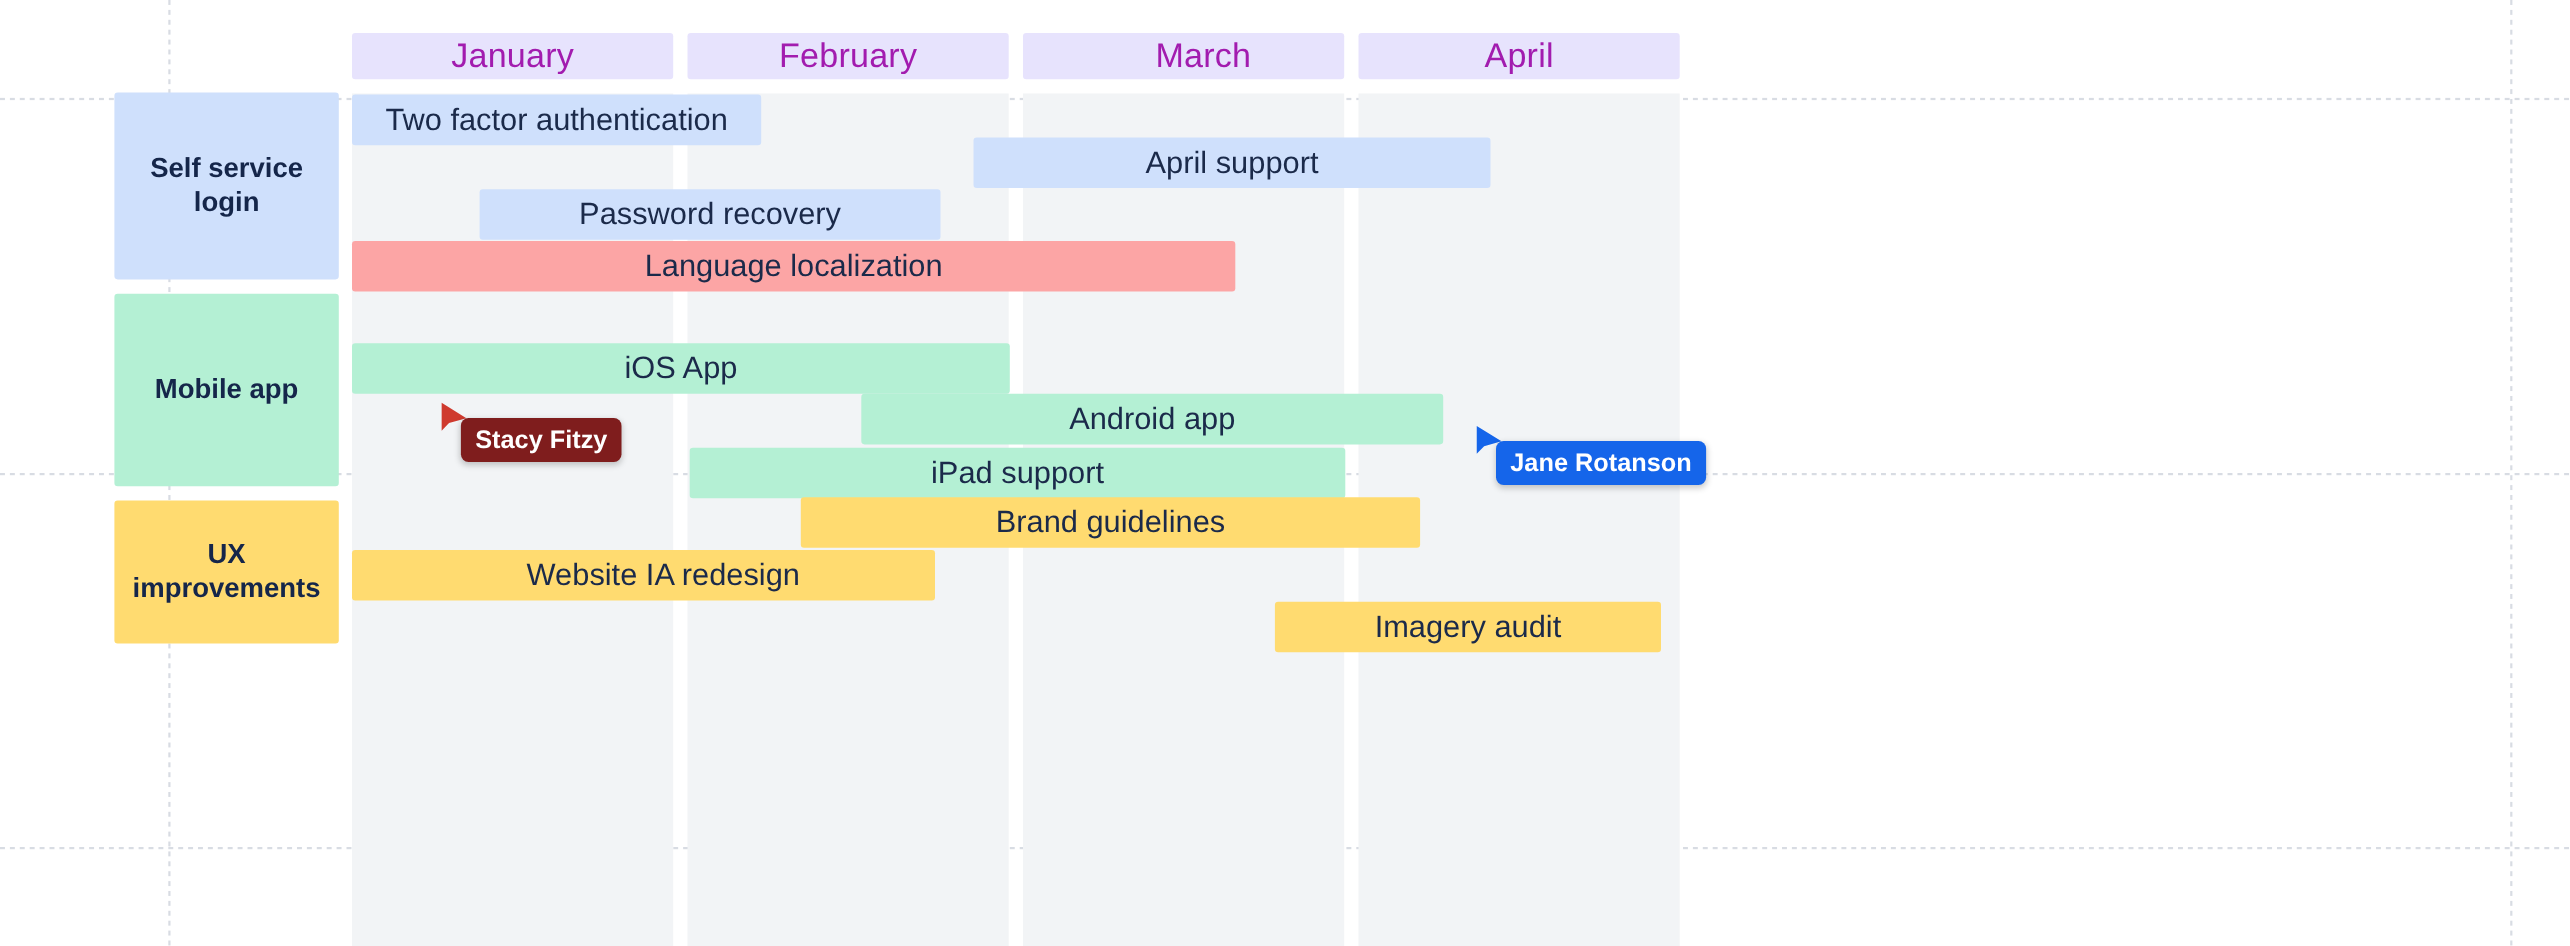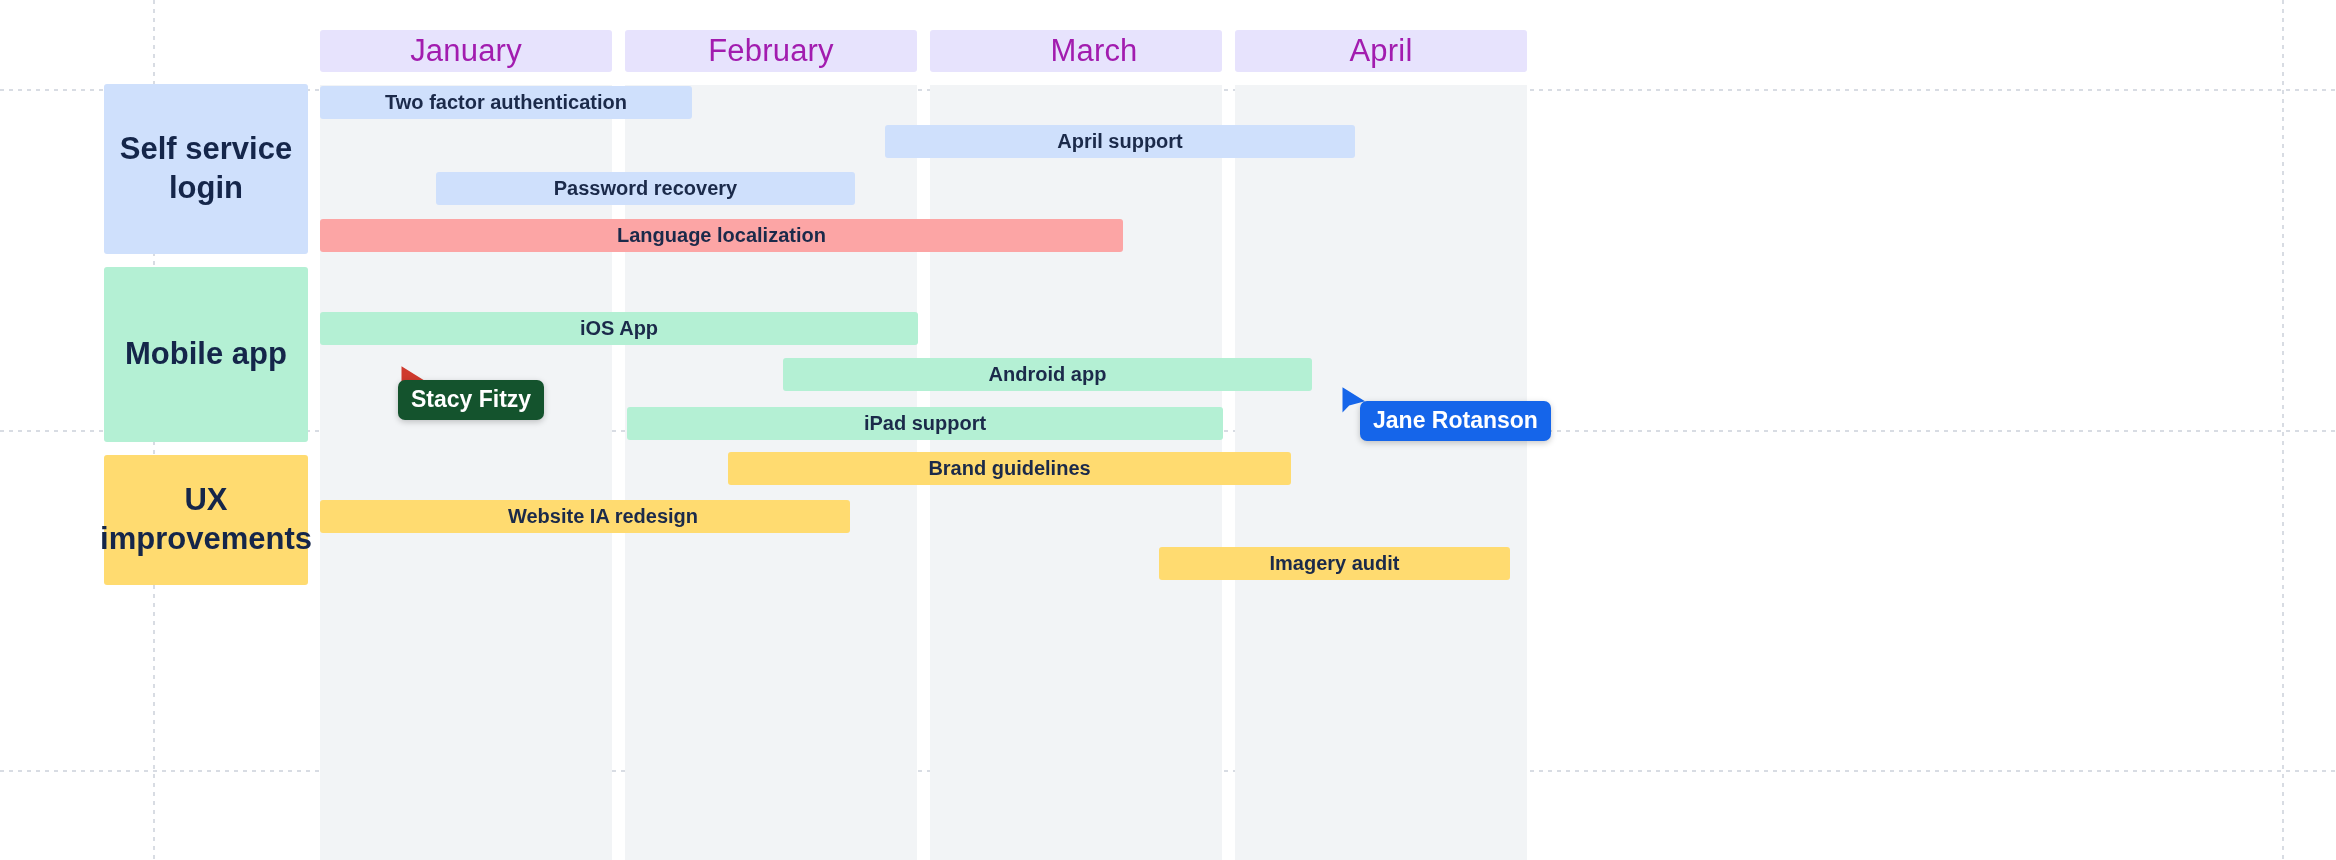--- a/index.html
+++ b/index.html
@@ -20,27 +20,27 @@
   .month{ position:absolute; height:42px; background:#e7e3fd; border-radius:3px;
     display:flex; align-items:center; justify-content:center;
     color:#a21caf; font-size:31px; font-weight:400; letter-spacing:.2px; }
 
   
   .col-body{ position:absolute; background:#f2f4f6; }
 
   
   .lane-label{ position:absolute; left:104px; width:204px; border-radius:3px;
     display:flex; align-items:center; justify-content:center; text-align:center;
-    color:#15264a; font-size:31px; font-weight:bold; line-height:1.25;
+    color:#15264a; font-size:25px; font-weight:bold; line-height:1.25;
     padding:0 12px; }
 
   
-  .bar{ position:absolute; height:33px; border-radius:3px;
+  .bar{ position:absolute; height:46px; border-radius:3px;
     display:flex; align-items:center; justify-content:center;
-    color:#1b2a4a; font-size:20px; font-weight:700; white-space:nowrap;
+    color:#1b2a4a; font-size:28px; font-weight:400; white-space:nowrap;
     overflow:hidden; }
 
   
   .cursor{ position:absolute; }
   .cursor svg{ display:block; }
   .cursor-chip{ position:absolute; border-radius:7px; padding:6px 13px 8px 13px;
     color:#ffffff; font-size:23px; font-weight:bold; white-space:nowrap;
     box-shadow:0 2px 6px rgba(0,0,0,.22); line-height:1.15; }
 </style>
 </head>
@@ -88,21 +88,21 @@
       <div class="bar" style="left: 320px; top: 500px; width: 530px; background: rgb(255, 219, 112); padding-left: 36px;">Website IA redesign</div>
       <div class="bar" style="left: 1159px; top: 547px; width: 351px; background: rgb(255, 219, 112);">Imagery audit</div>
     </div>
 
   <div id="cursors">
       <div class="cursor" style="left: 400px; top: 365px;">
         <svg width="26" height="30" viewBox="0 0 26 30">
           <path d="M1.5 1.2 L1.5 26.5 L8.2 19.6 L24 15.2 Z" fill="#cf3a2e"></path>
         </svg>
       </div>
-      <div class="cursor-chip" style="left: 398px; top: 380px; background: #14532d; text-align: right;">Stacy Fitzy</div>
+      <div class="cursor-chip" style="left: 419px; top: 380px; background: #7f1d1d; text-align: right;">Stacy Fitzy</div>
       <div class="cursor" style="left: 1341px; top: 386px;">
         <svg width="26" height="30" viewBox="0 0 26 30">
           <path d="M1.5 1.2 L1.5 26.5 L8.2 19.6 L24 15.2 Z" fill="#1565ea"></path>
         </svg>
       </div>
       <div class="cursor-chip" style="left: 1360px; top: 401px; background: rgb(21, 101, 234);">Jane Rotanson</div>
     </div>
 
 </div>
 

